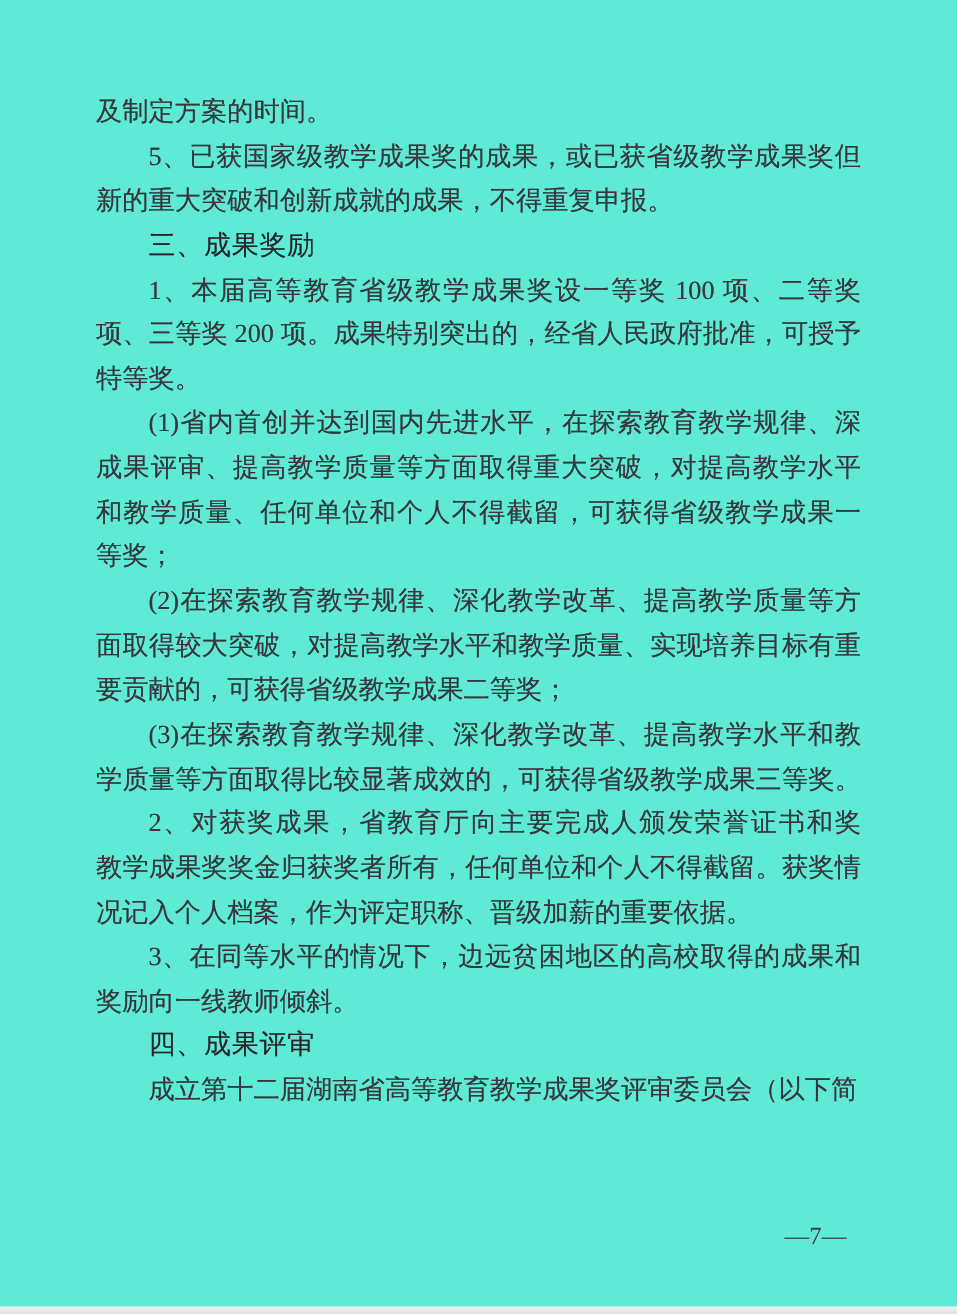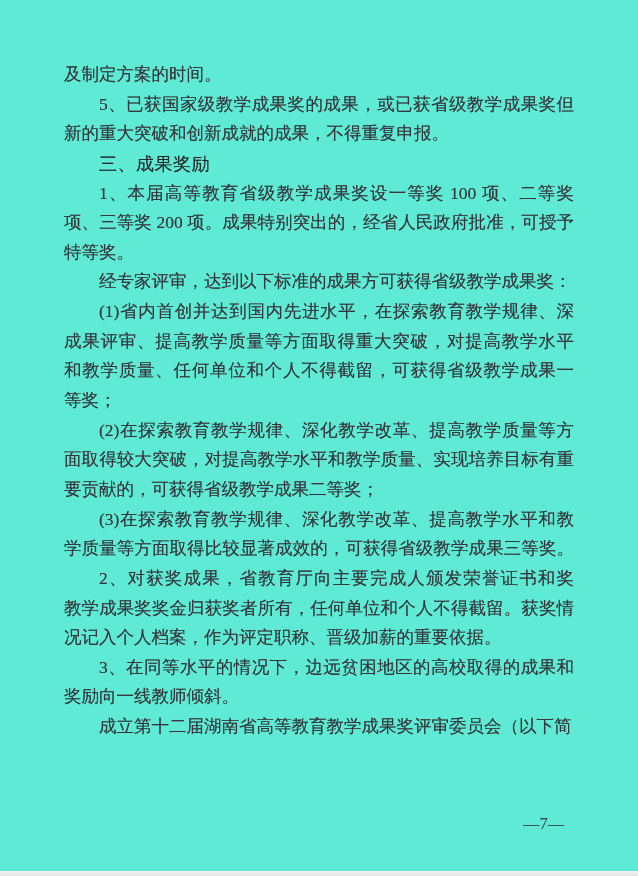--- a/index.html
+++ b/index.html
@@ -65,33 +65,33 @@
 
 <div class="page">
   <div class="doc-body">
     <div class="ln">及制定方案的时间。</div>
     <div class="ln ind jf">5、已获国家级教学成果奖的成果，或已获省级教学成果奖但无</div>
     <div class="ln">新的重大突破和创新成就的成果，不得重复申报。</div>
     <div class="ln ind hd">三、成果奖励</div>
     <div class="ln ind jf">1、本届高等教育省级教学成果奖设一等奖 100 项、二等奖 140</div>
     <div class="ln jf">项、三等奖 200 项。成果特别突出的，经省人民政府批准，可授予</div>
     <div class="ln">特等奖。</div>
-    <div class="ln ind">经专家评审，达到以下标准的成果方可获得省级教学成果奖：</div>
     <div class="ln ind jf">(1)省内首创并达到国内先进水平，在探索教育教学规律、深</div>
     <div class="ln jf">成果评审、提高教学质量等方面取得重大突破，对提高教学水平</div>
     <div class="ln jf">和教学质量、任何单位和个人不得截留，可获得省级教学成果一</div>
     <div class="ln">等奖；</div>
     <div class="ln ind jf">(2)在探索教育教学规律、深化教学改革、提高教学质量等方</div>
     <div class="ln jf">面取得较大突破，对提高教学水平和教学质量、实现培养目标有重</div>
     <div class="ln">要贡献的，可获得省级教学成果二等奖；</div>
     <div class="ln ind jf">(3)在探索教育教学规律、深化教学改革、提高教学水平和教</div>
     <div class="ln jf">学质量等方面取得比较显著成效的，可获得省级教学成果三等奖。</div>
     <div class="ln ind jf">2、对获奖成果，省教育厅向主要完成人颁发荣誉证书和奖金。</div>
     <div class="ln jf">教学成果奖奖金归获奖者所有，任何单位和个人不得截留。获奖情</div>
     <div class="ln">况记入个人档案，作为评定职称、晋级加薪的重要依据。</div>
     <div class="ln ind jf">3、在同等水平的情况下，边远贫困地区的高校取得的成果和长</div>
     <div class="ln">奖励向一线教师倾斜。</div>
+    <div class="ln ind hd">四、成果评审</div>
     <div class="ln ind">成立第十二届湖南省高等教育教学成果奖评审委员会（以下简</div>
   </div>
 
   <div class="page-number">—7—</div>
   <div class="scan-edge"></div>
 </div>
 
 </body></html>

